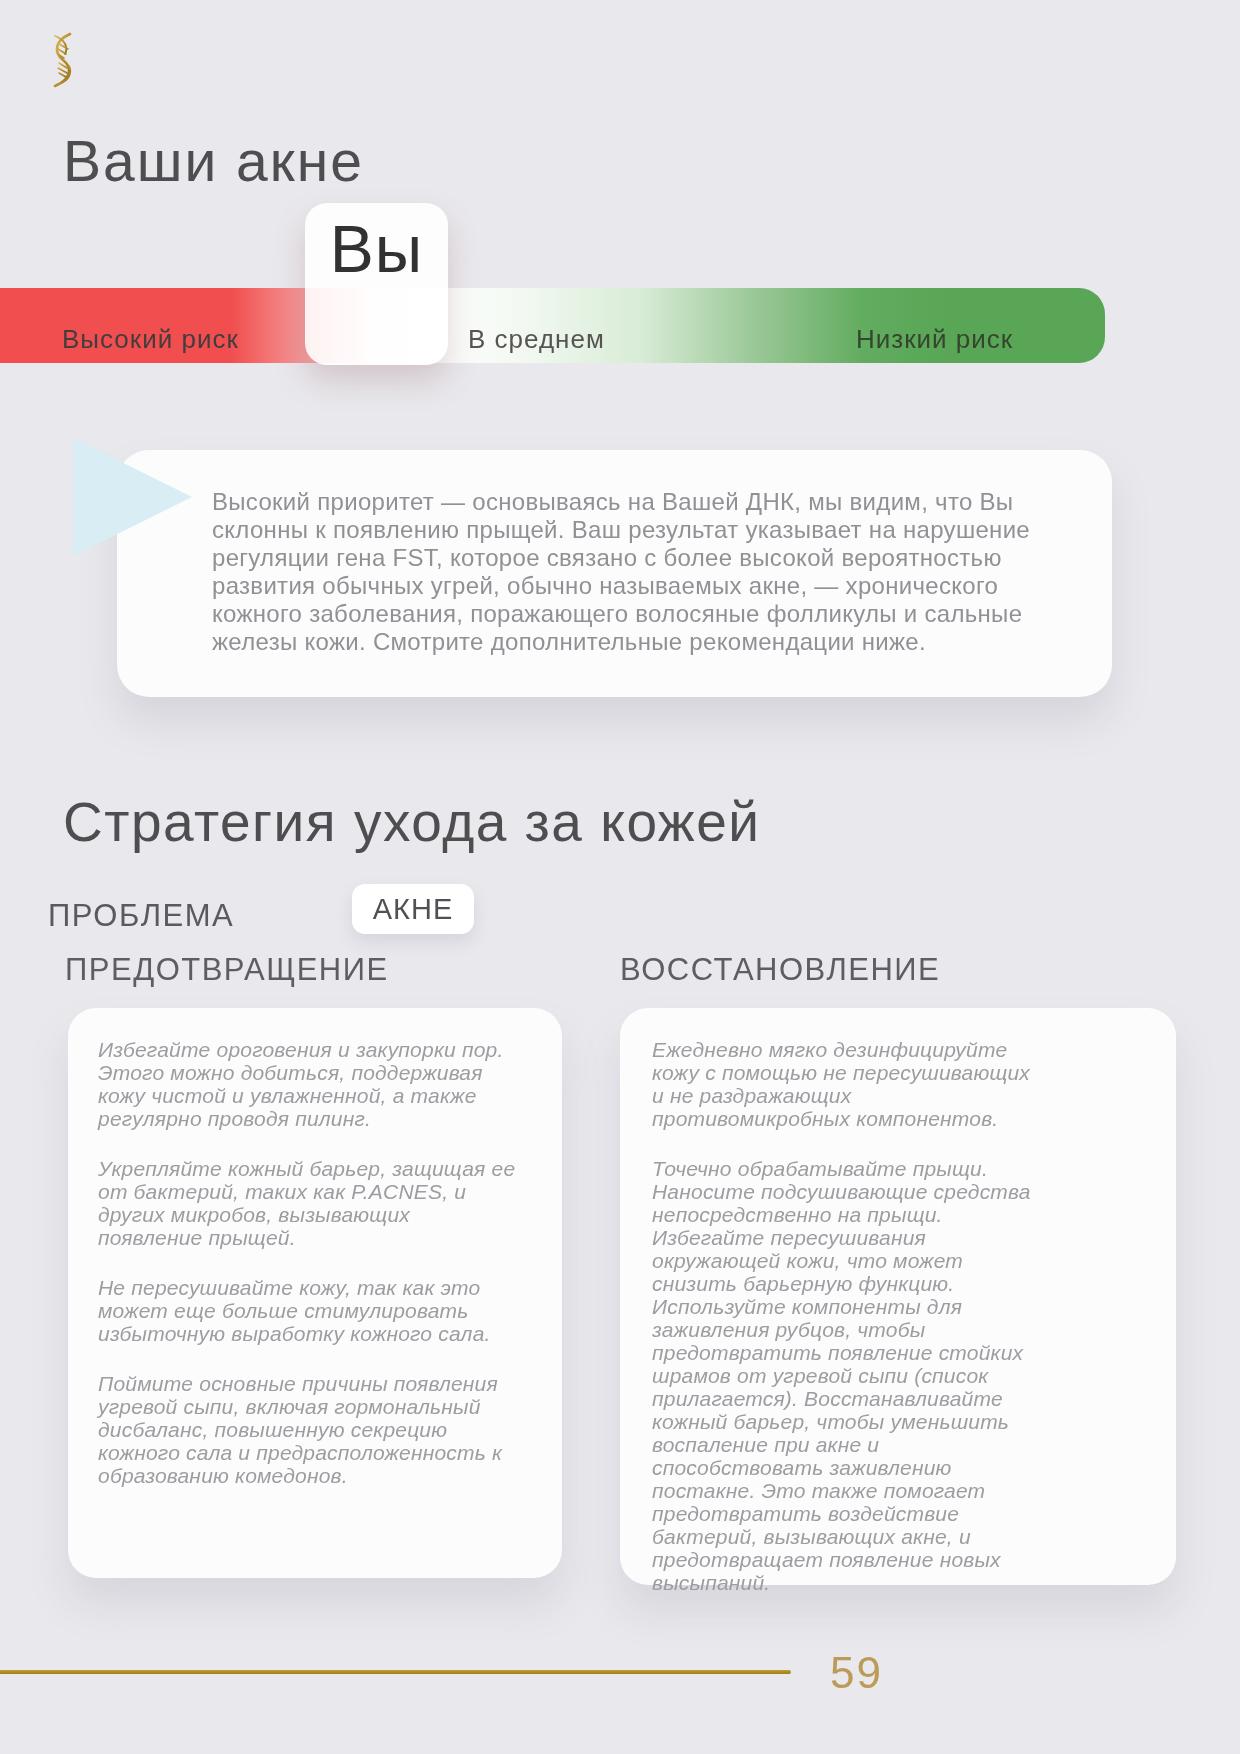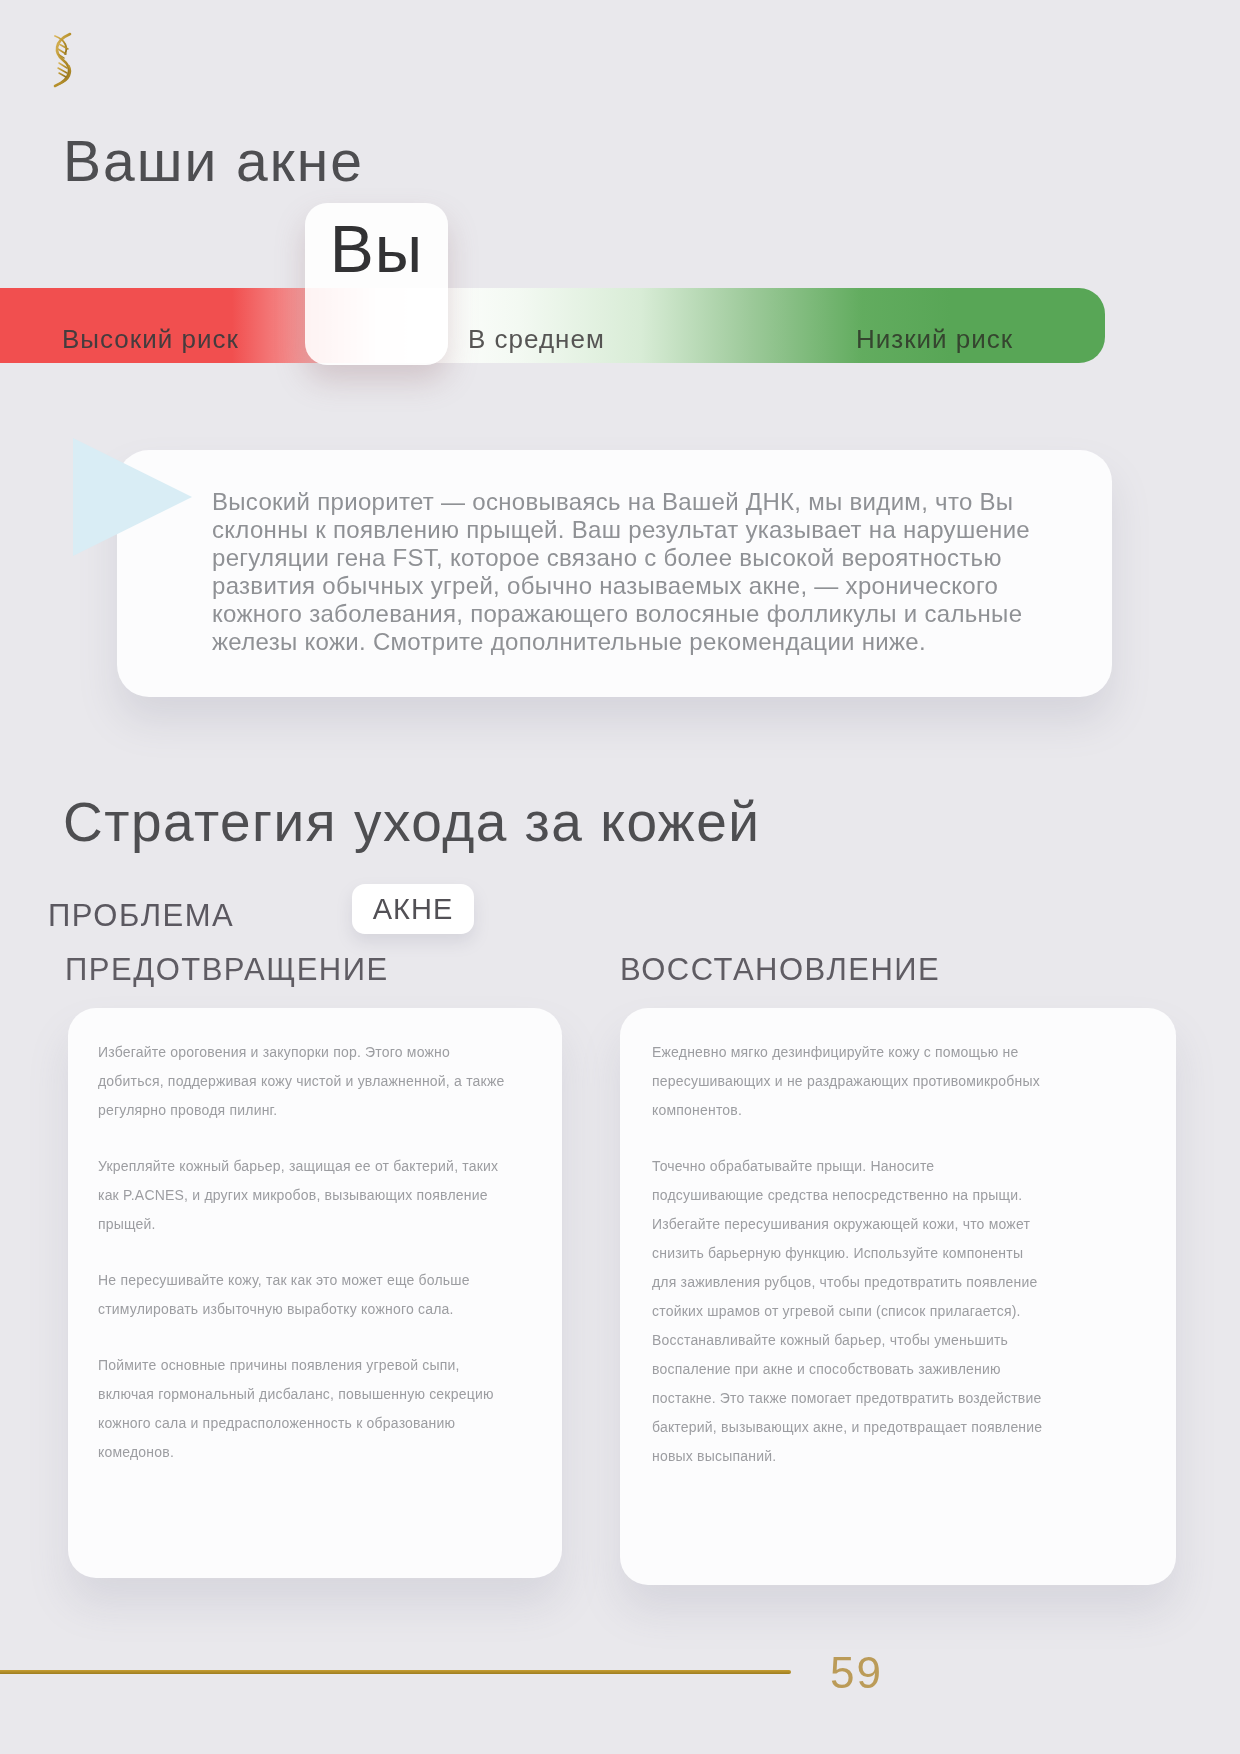--- a/index.html
+++ b/index.html
@@ -101,22 +101,22 @@
     background:#fcfcfd;border-radius:28px;
     box-shadow:0 26px 40px rgba(125,125,150,0.16);
   }
   .advice-card.left{left:68px;width:494px;height:570px;padding:0;}
   .advice-card.right{left:620px;width:556px;height:577px;}
   .advice-card .txt{position:absolute;top:30px;}
   .advice-card.left .txt{left:30px;width:420px;}
   .advice-card.right .txt{left:32px;width:392px;}
   .advice-card p{
     margin:0 0 27px 0;
-    font-size:14px;line-height:29px;font-weight:300;
-    color:#9c9da1;letter-spacing:0.2px;
+    font-size:21px;line-height:23px;font-weight:300;
+    color:#9c9da1;letter-spacing:0.2px;font-style:italic;
   }
   
   .footer-line{
     position:absolute;left:0;top:1670px;width:791px;height:4px;
     background:linear-gradient(180deg,#c59d31,#9d7d20);
     border-radius:0 2px 2px 0;
   }
   .page-number{
     position:absolute;left:830px;top:1648px;
     font-size:44px;font-weight:200;color:#bb9b58;letter-spacing:2px;

